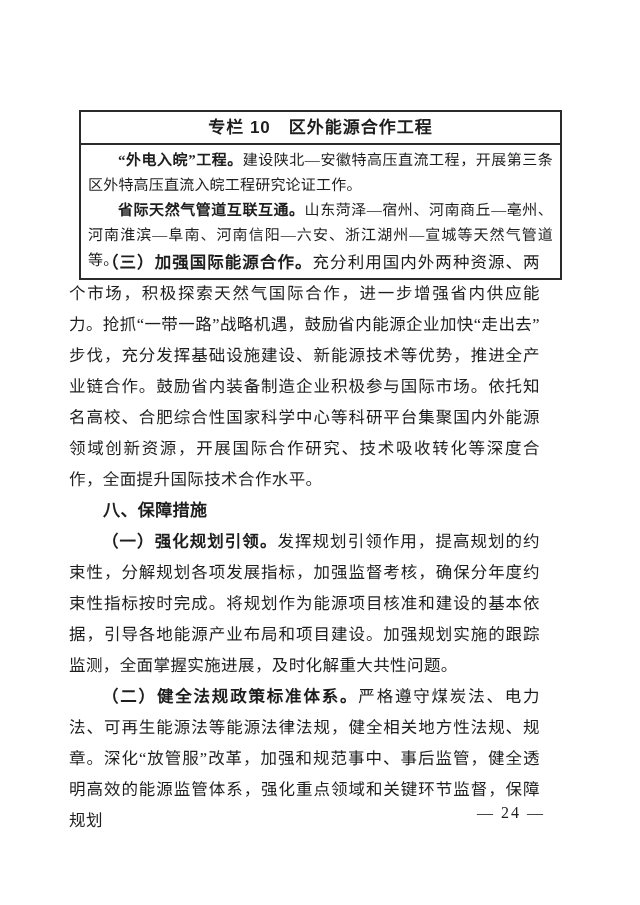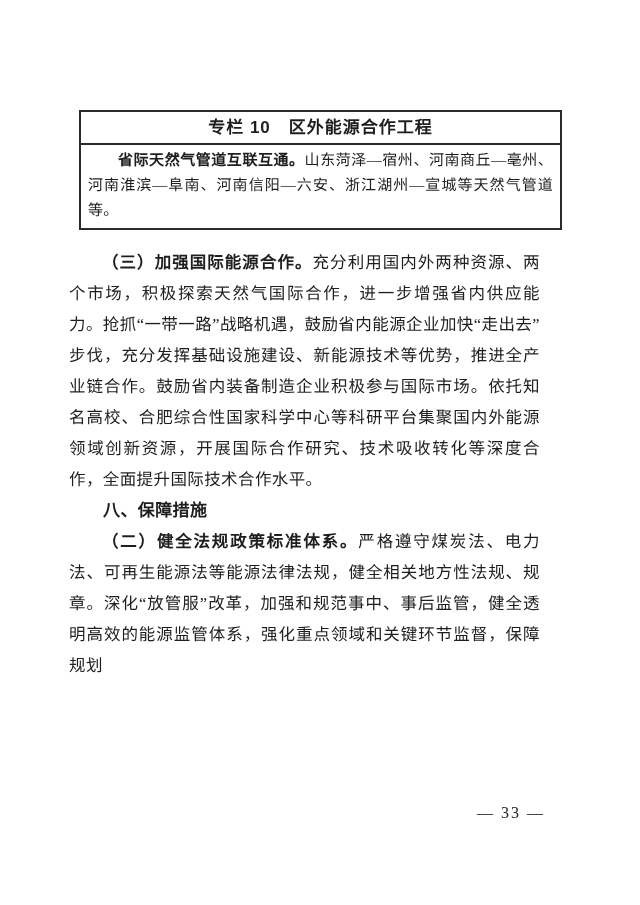--- a/index.html
+++ b/index.html
@@ -79,30 +79,32 @@
   }
 </style>
 </head>
 <body>
 
 <div class="page">
 
   <div class="callout-box">
     <div class="box-title">专栏 10　区外能源合作工程</div>
     <div class="box-body">
+      <p><span class="lead">“外电入皖”工程。</span><span>建设陕北—安徽特高压直流工程，开展第三条区外特高压直流入皖工程研究论证工作。</span></p>
       <p><span class="lead">省际天然气管道互联互通。</span><span>山东菏泽—宿州、河南商丘—亳州、河南淮滨—阜南、河南信阳—六安、浙江湖州—宣城等天然气管道等。</span></p>
     </div>
   </div>
 
   <div class="content">
 
     <p class="para"><span class="lead">（三）加强国际能源合作。</span><span>充分利用国内外两种资源、两个市场，积极探索天然气国际合作，进一步增强省内供应能力。抢抓“一带一路”战略机遇，鼓励省内能源企业加快“走出去”步伐，充分发挥基础设施建设、新能源技术等优势，推进全产业链合作。鼓励省内装备制造企业积极参与国际市场。依托知名高校、合肥综合性国家科学中心等科研平台集聚国内外能源领域创新资源，开展国际合作研究、技术吸收转化等深度合作，全面提升国际技术合作水平。</span></p>
 
     <h2 class="section-heading">八、保障措施</h2>
 
+    <p class="para"><span class="lead">（一）强化规划引领。</span><span>发挥规划引领作用，提高规划的约束性，分解规划各项发展指标，加强监督考核，确保分年度约束性指标按时完成。将规划作为能源项目核准和建设的基本依据，引导各地能源产业布局和项目建设。加强规划实施的跟踪监测，全面掌握实施进展，及时化解重大共性问题。</span></p>
 
     <p class="para"><span class="lead">（二）健全法规政策标准体系。</span><span>严格遵守煤炭法、电力法、可再生能源法等能源法律法规，健全相关地方性法规、规章。深化“放管服”改革，加强和规范事中、事后监管，健全透明高效的能源监管体系，强化重点领域和关键环节监督，保障规划</span></p>
 
   </div>
 
-  <div class="page-number">— 33 —</div>
+  <div class="page-number">— 24 —</div>
 
 </div>
 
 </body></html>

